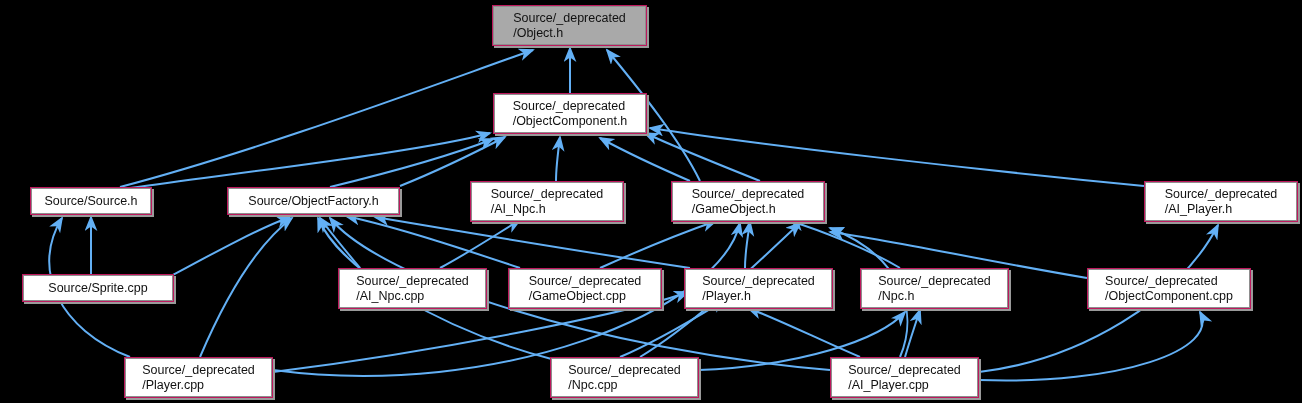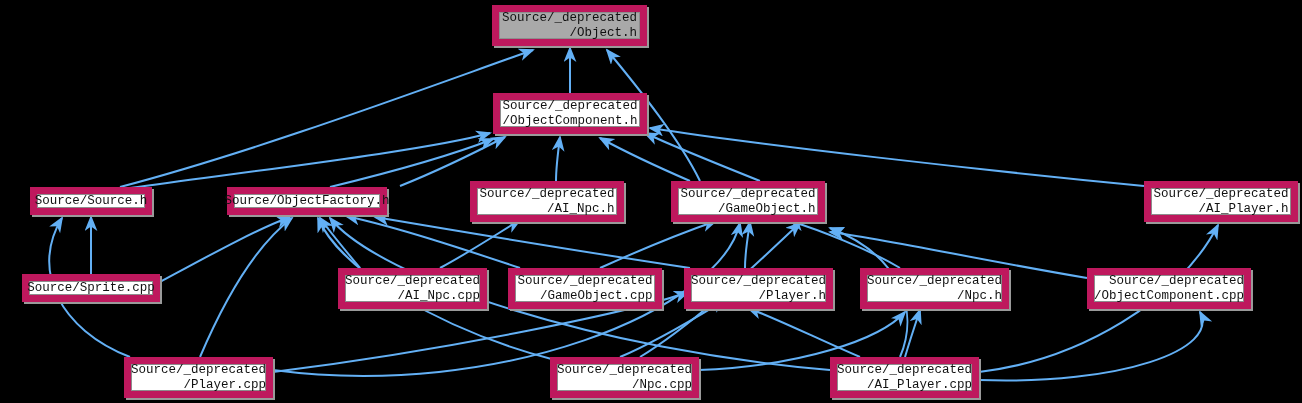--- a/index.html
+++ b/index.html
@@ -1,24 +1,24 @@
 <!DOCTYPE html>
 <html><head>
 <meta charset="utf-8">
 <style>
   html,body{margin:0;padding:0;background:#000;}
   #canvas{position:relative;width:1302px;height:403px;background:#000;overflow:hidden;
           font-family:"Liberation Sans",sans-serif;}
   #edges{position:absolute;left:0;top:0;width:1302px;height:403px;}
   .node{position:absolute;box-sizing:border-box;display:flex;align-items:center;
-        justify-content:center;text-align:right;line-height:1.15;
+        justify-content:center;text-align:left;line-height:1.15;
         font-size:12.5px;color:#111;background:#fff;
-        border:7px solid #be185d;
+        border:1px solid #be185d;
         box-shadow:2px 2px 0 0 #9a9a9a, 0 0 0 1px #8d8d8d inset;
-        white-space:pre;font-family:Liberation Mono, monospace;}
+        white-space:pre;}
   .node.root{background:#a9a9a9;}
   .node span{display:block;padding:0 5px;}
 </style>
 </head>
 <body>
 
 <div id="canvas">
   <svg id="edges" xmlns="http://www.w3.org/2000/svg">
     <defs>
       <marker id="ah" markerWidth="9" markerHeight="9" refX="7" refY="3.2" orient="auto" markerUnits="strokeWidth">
@@ -61,28 +61,28 @@
         <path d="M 699,370 C 800,366 880,340 905,312" marker-end="url(#ah)"></path>
         <path d="M 979,380 C 1120,385 1220,350 1200,312" marker-end="url(#ah)"></path>
       </g>
   </svg>
   <div id="nodes">
       <div class="node root" style="left: 492px; top: 5px; width: 155px; height: 41px;"><span>Source/_deprecated
 /Object.h</span></div>
       <div class="node" style="left: 493px; top: 93px; width: 154px; height: 41px;"><span>Source/_deprecated
 /ObjectComponent.h</span></div>
       <div class="node" style="left: 30px; top: 187px; width: 122px; height: 28px;"><span>Source/Source.h</span></div>
-      <div class="node" style="left: 227px; top: 187px; width: 160px; height: 28px;"><span>Source/ObjectFactory.h</span></div>
+      <div class="node" style="left: 227px; top: 187px; width: 173px; height: 28px;"><span>Source/ObjectFactory.h</span></div>
       <div class="node" style="left: 470px; top: 181px; width: 154px; height: 41px;"><span>Source/_deprecated
 /AI_Npc.h</span></div>
       <div class="node" style="left: 671px; top: 181px; width: 154px; height: 41px;"><span>Source/_deprecated
 /GameObject.h</span></div>
       <div class="node" style="left: 1144px; top: 181px; width: 154px; height: 41px;"><span>Source/_deprecated
 /AI_Player.h</span></div>
-      <div class="node" style="left: 22px; top: 274px; width: 138px; height: 28px;"><span>Source/Sprite.cpp</span></div>
+      <div class="node" style="left: 22px; top: 274px; width: 152px; height: 28px;"><span>Source/Sprite.cpp</span></div>
       <div class="node" style="left: 338px; top: 268px; width: 149px; height: 41px;"><span>Source/_deprecated
 /AI_Npc.cpp</span></div>
       <div class="node" style="left: 508px; top: 268px; width: 154px; height: 41px;"><span>Source/_deprecated
 /GameObject.cpp</span></div>
       <div class="node" style="left: 684px; top: 268px; width: 149px; height: 41px;"><span>Source/_deprecated
 /Player.h</span></div>
       <div class="node" style="left: 860px; top: 268px; width: 149px; height: 41px;"><span>Source/_deprecated
 /Npc.h</span></div>
       <div class="node" style="left: 1087px; top: 268px; width: 164px; height: 41px;"><span>Source/_deprecated
 /ObjectComponent.cpp</span></div>

